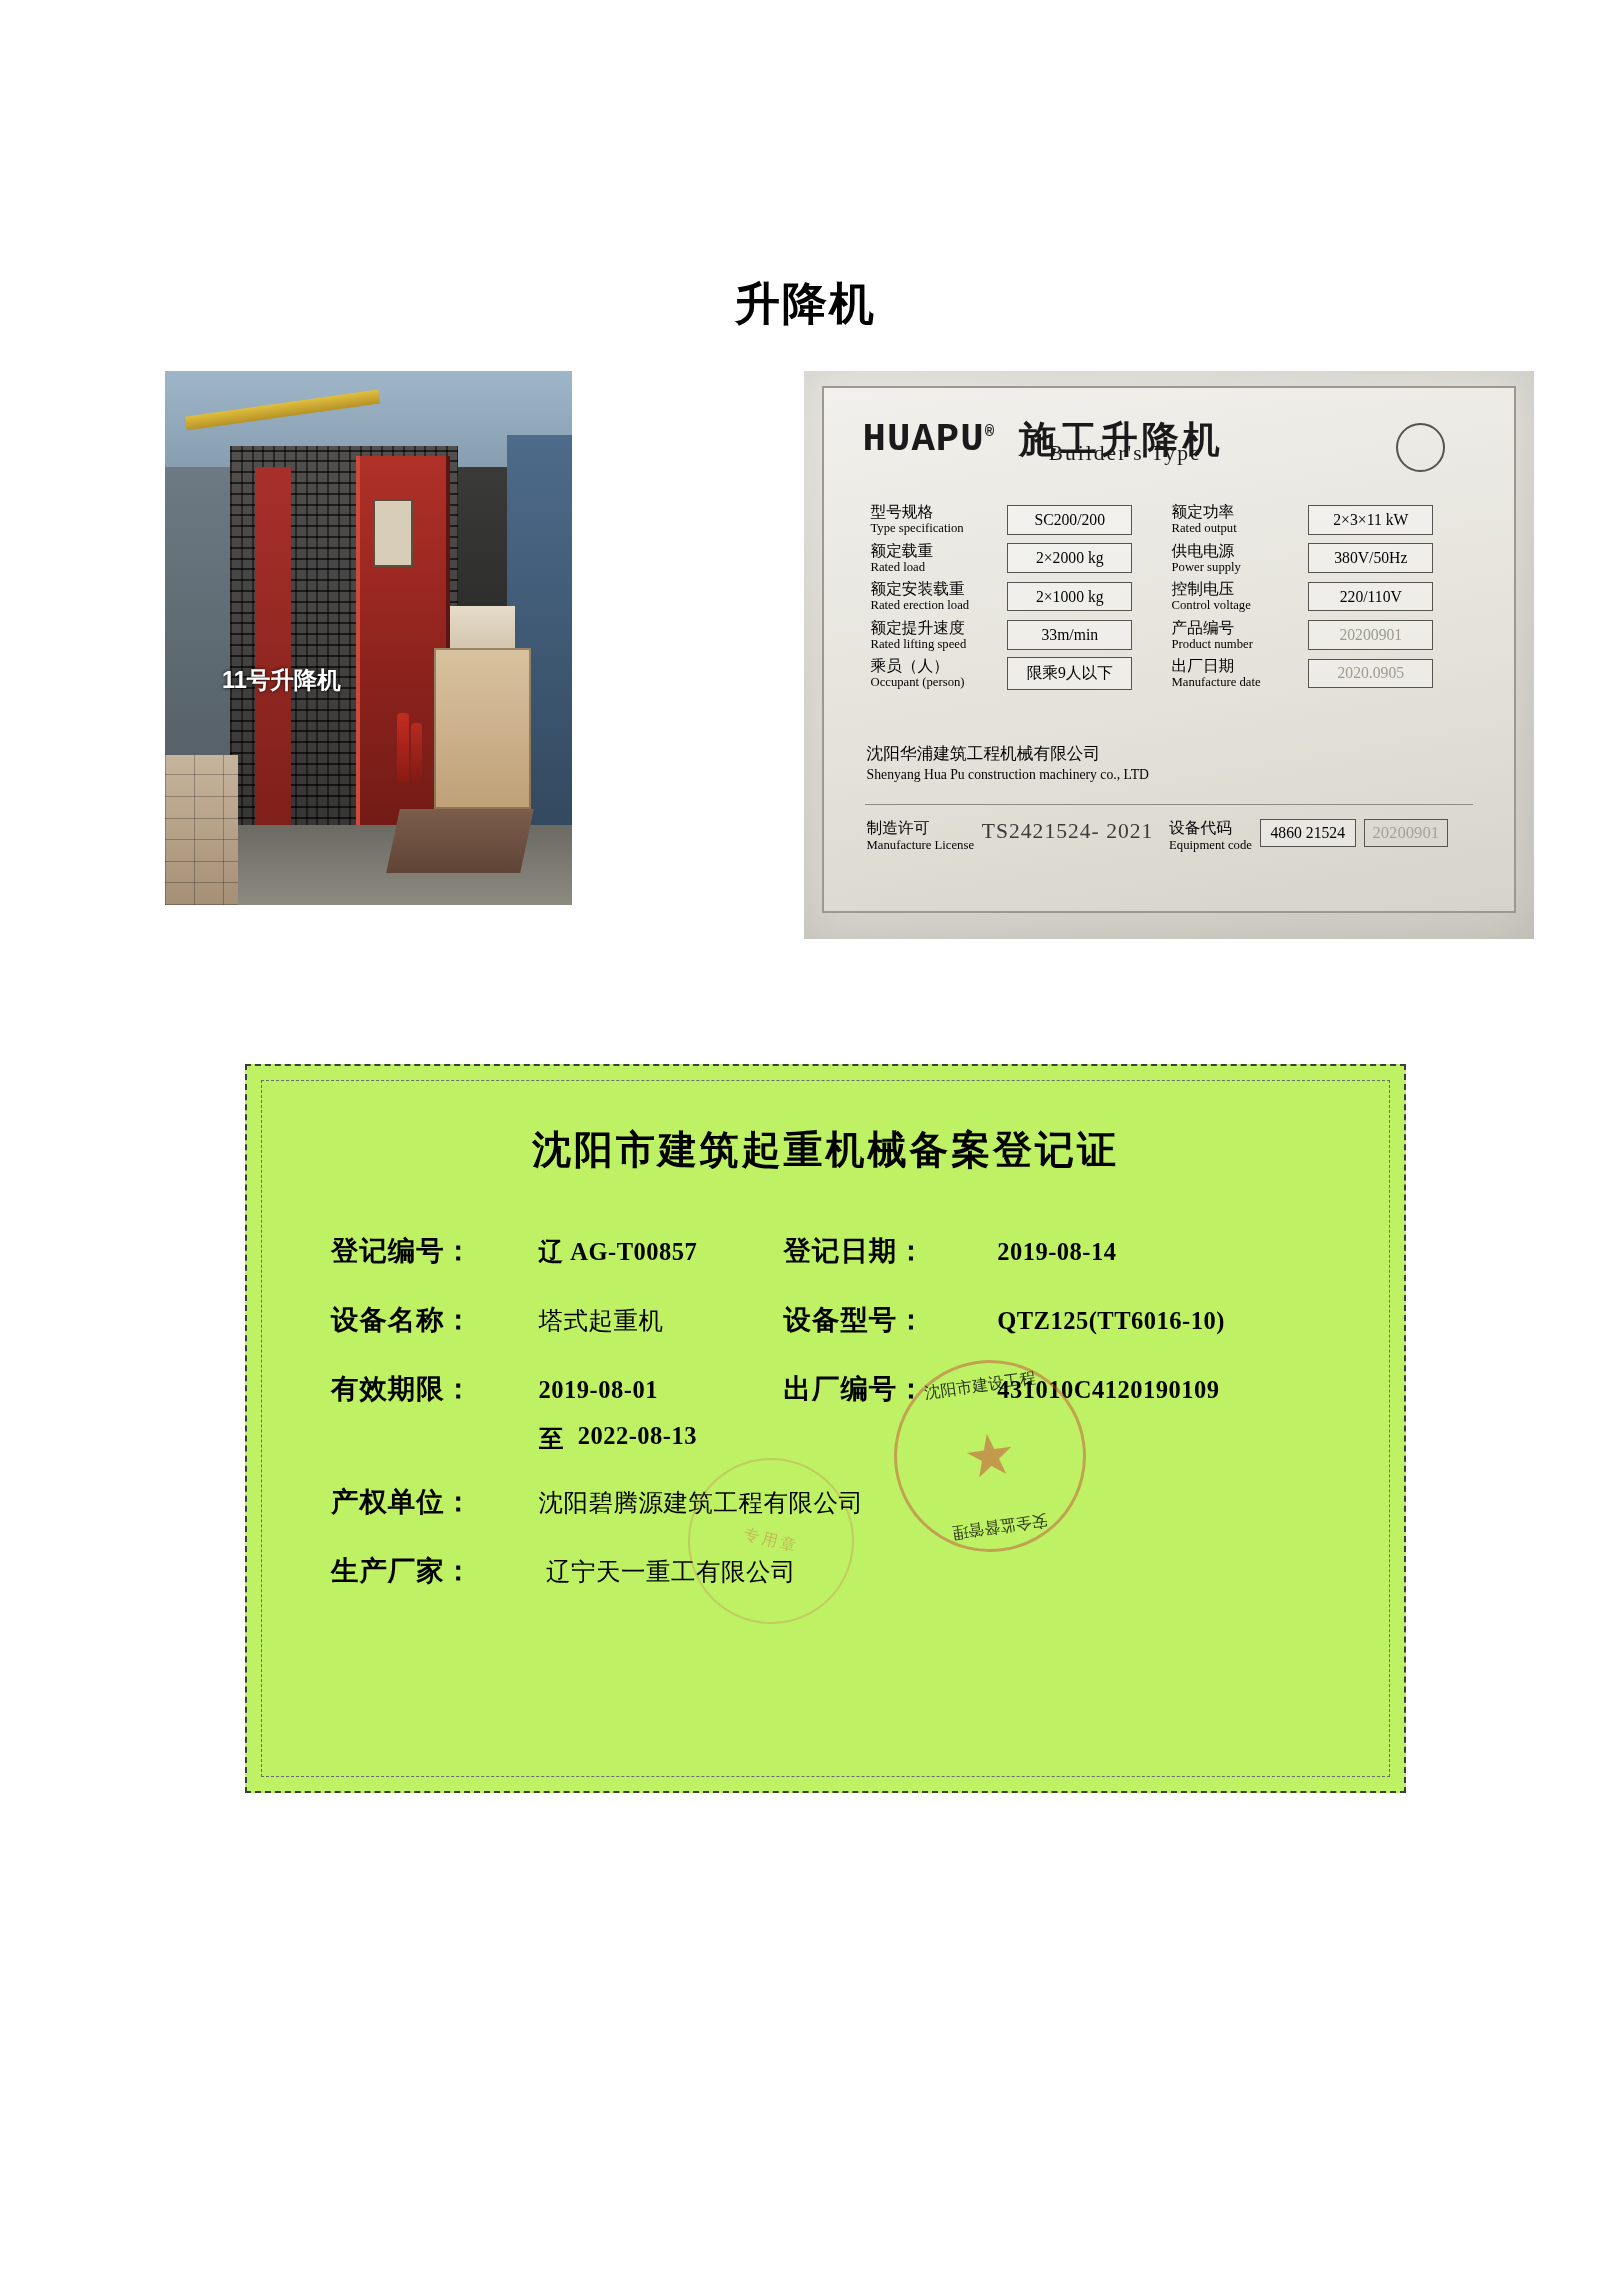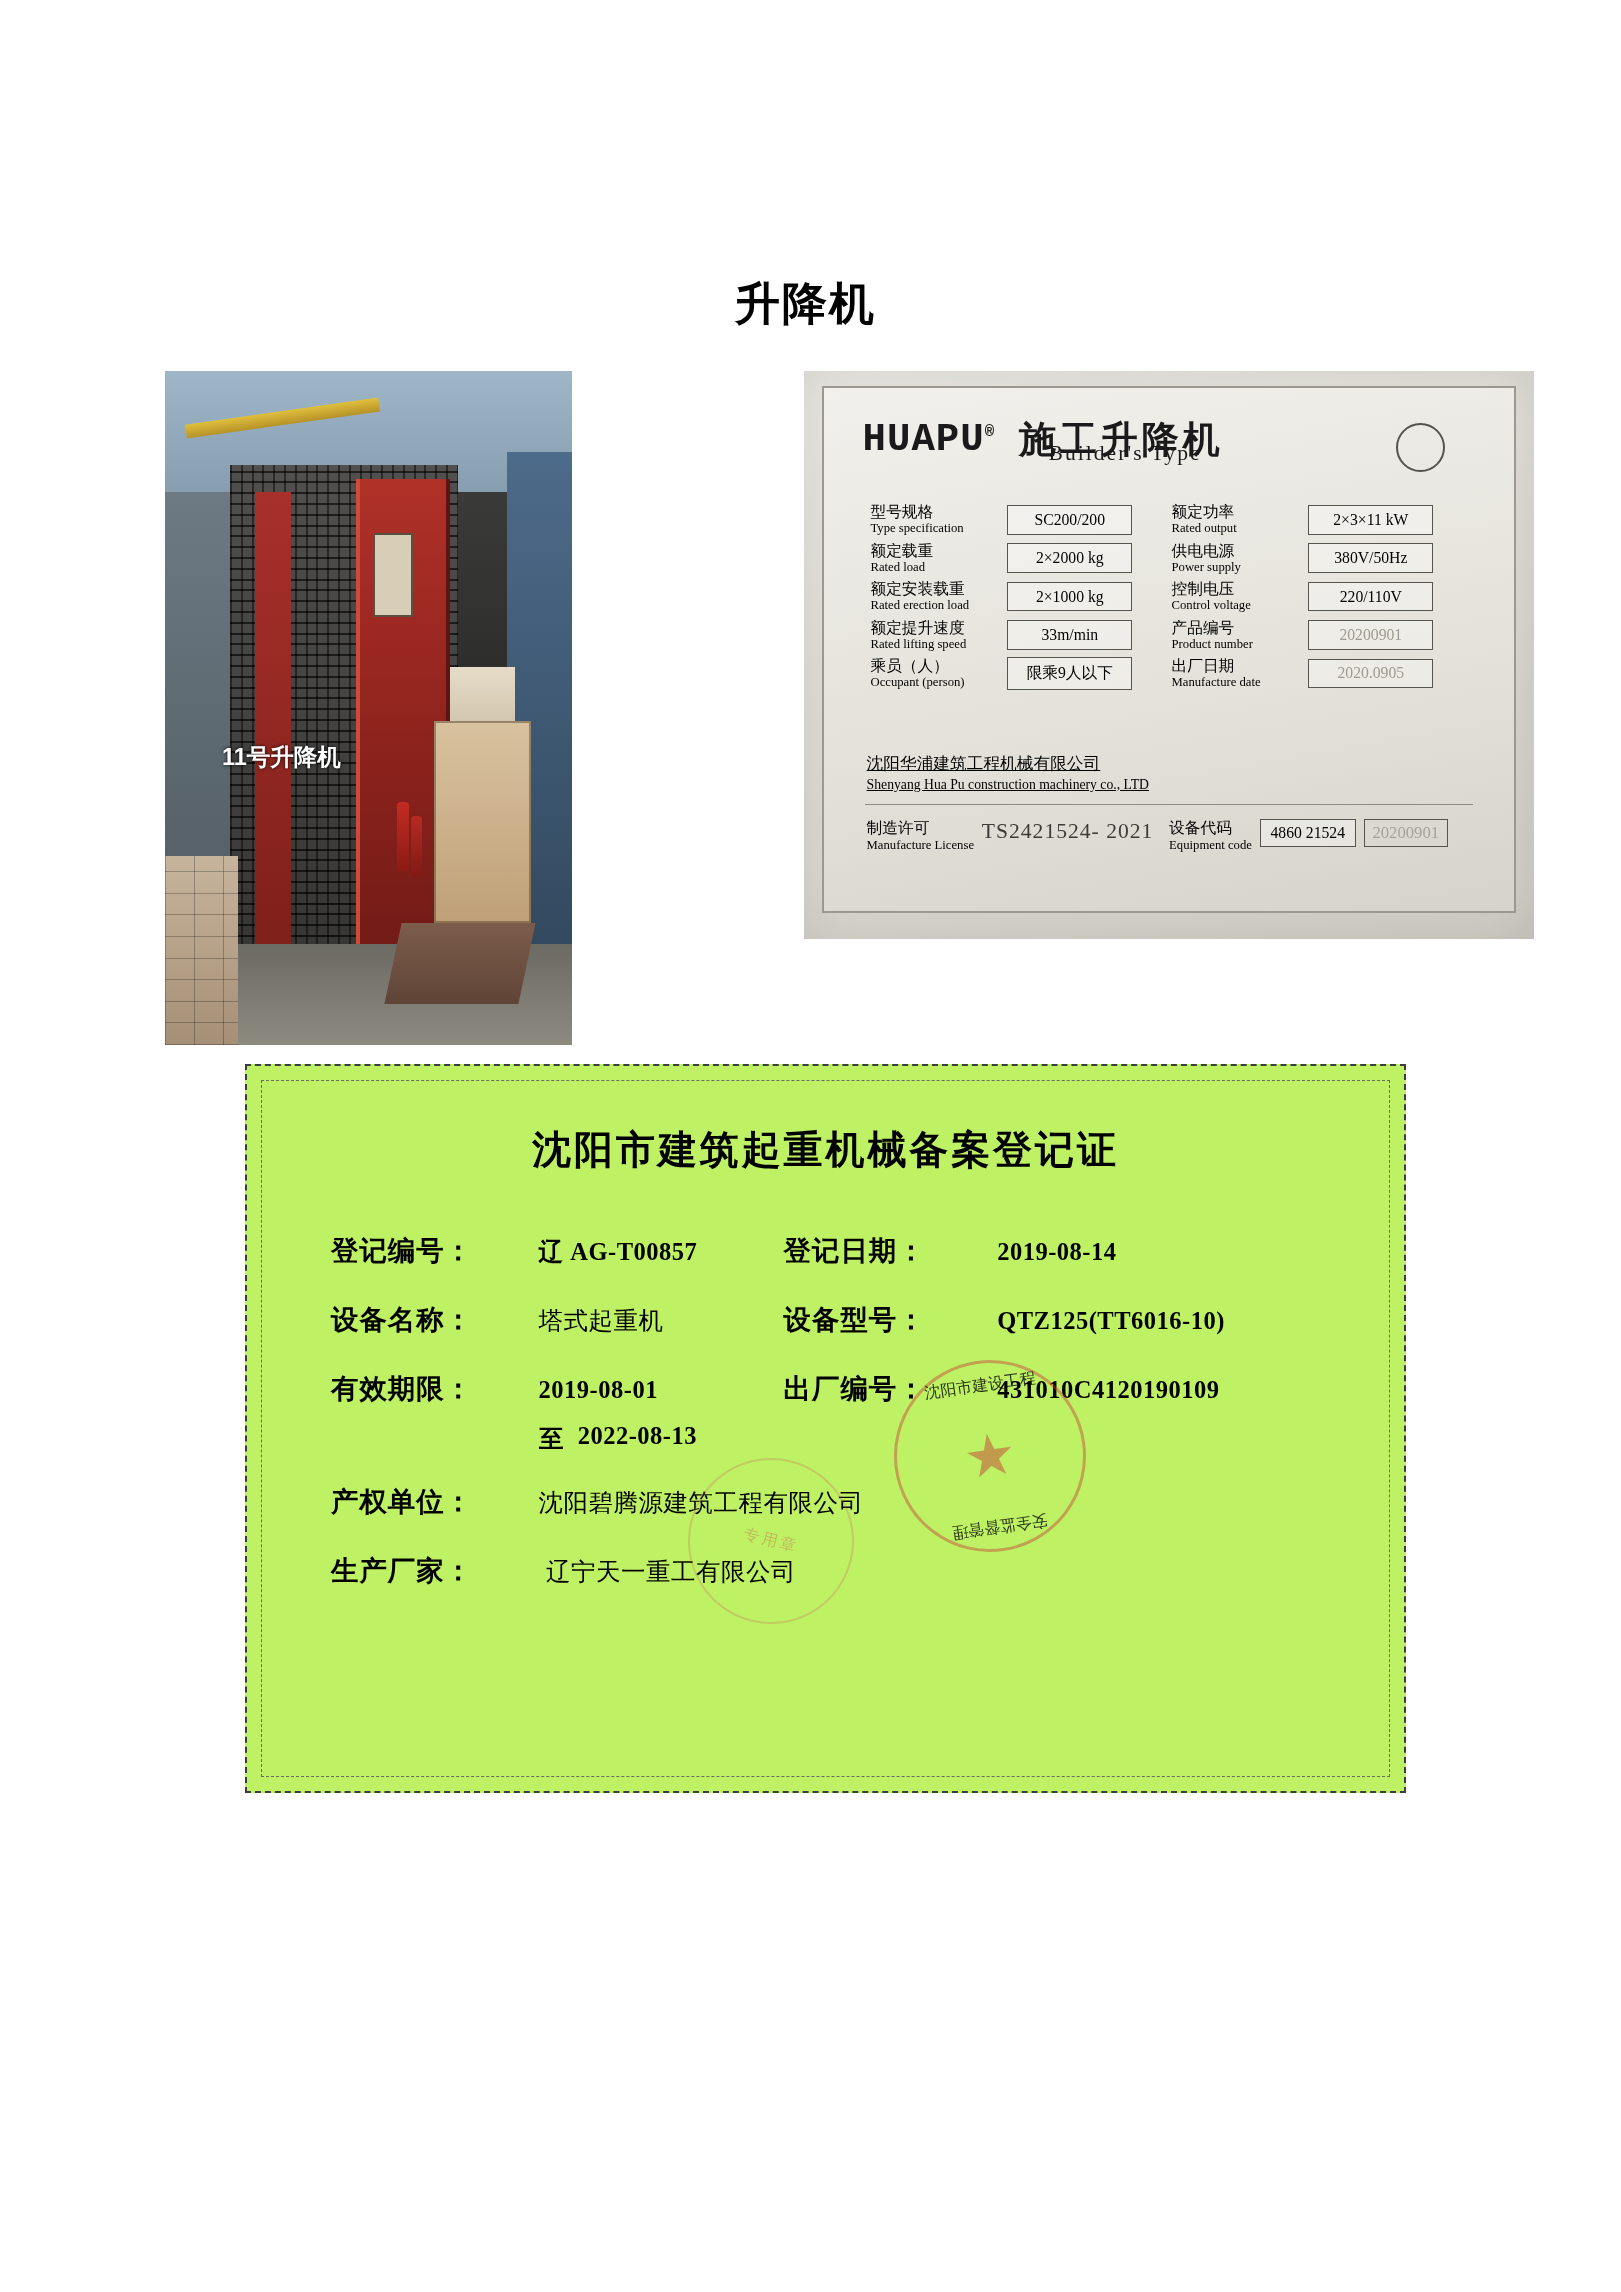--- a/index.html
+++ b/index.html
@@ -37,21 +37,21 @@
     width: 1621px;
     height: 608px;
   }
 
   
   .photo-hoist {
     position: absolute;
     left: 165px;
     top: 7.8px;
     width: 407px;
-    height: 674px;
+    height: 534px;
     overflow: hidden;
     background: #2b2b2b;
   }
   .hoist-sky {
     position: absolute; left: 0; top: 0; width: 100%; height: 24%;
     background: linear-gradient(180deg, #9fb6c8 0%, #7e96a8 100%);
   }
   .hoist-bodywall {
     position: absolute; left: 0; top: 18%; width: 100%; height: 82%;
     background: linear-gradient(180deg, #3a3a38 0%, #232322 60%, #4a4744 100%);
@@ -231,24 +231,23 @@
     padding: 4.9px 3.9px;
     white-space: nowrap;
   }
   .val-faded { color: #9d9a90; }
   .col-label { width: 125px; }
   .col-value { width: 125px; }
   .col-gap { width: 15.7px; }
 
   .plate-company {
     position: absolute;
-    left: 43px; top: 365px;
+    left: 43px; top: 355px;
     font-size: 16.7px;
     line-height: 1.35;
-    text-decoration: underline;
   }
   .plate-company .en { font-size: 13.7px; }
   .plate-hr {
     position: absolute;
     left: 41px; right: 41px; top: 416px;
     border-top: 1.5px solid #8d8b83;
   }
   .plate-bottom {
     position: absolute;
     left: 43px; right: 43px; top: 431px;

